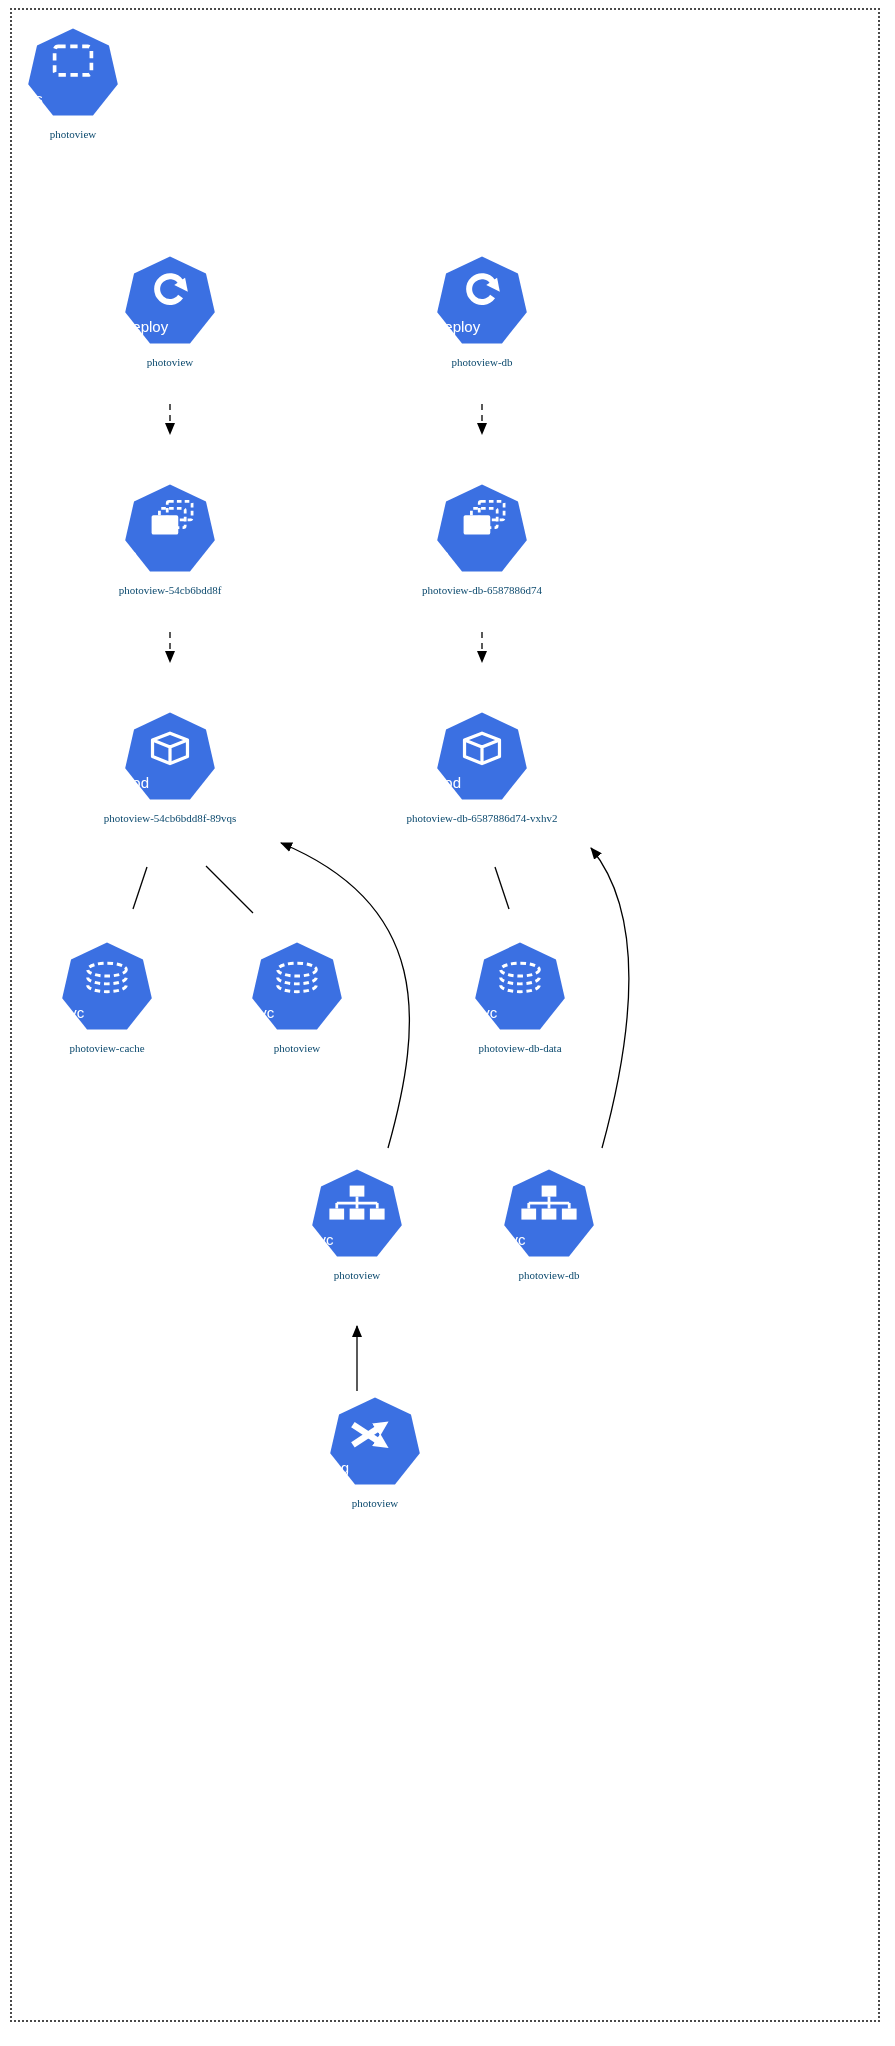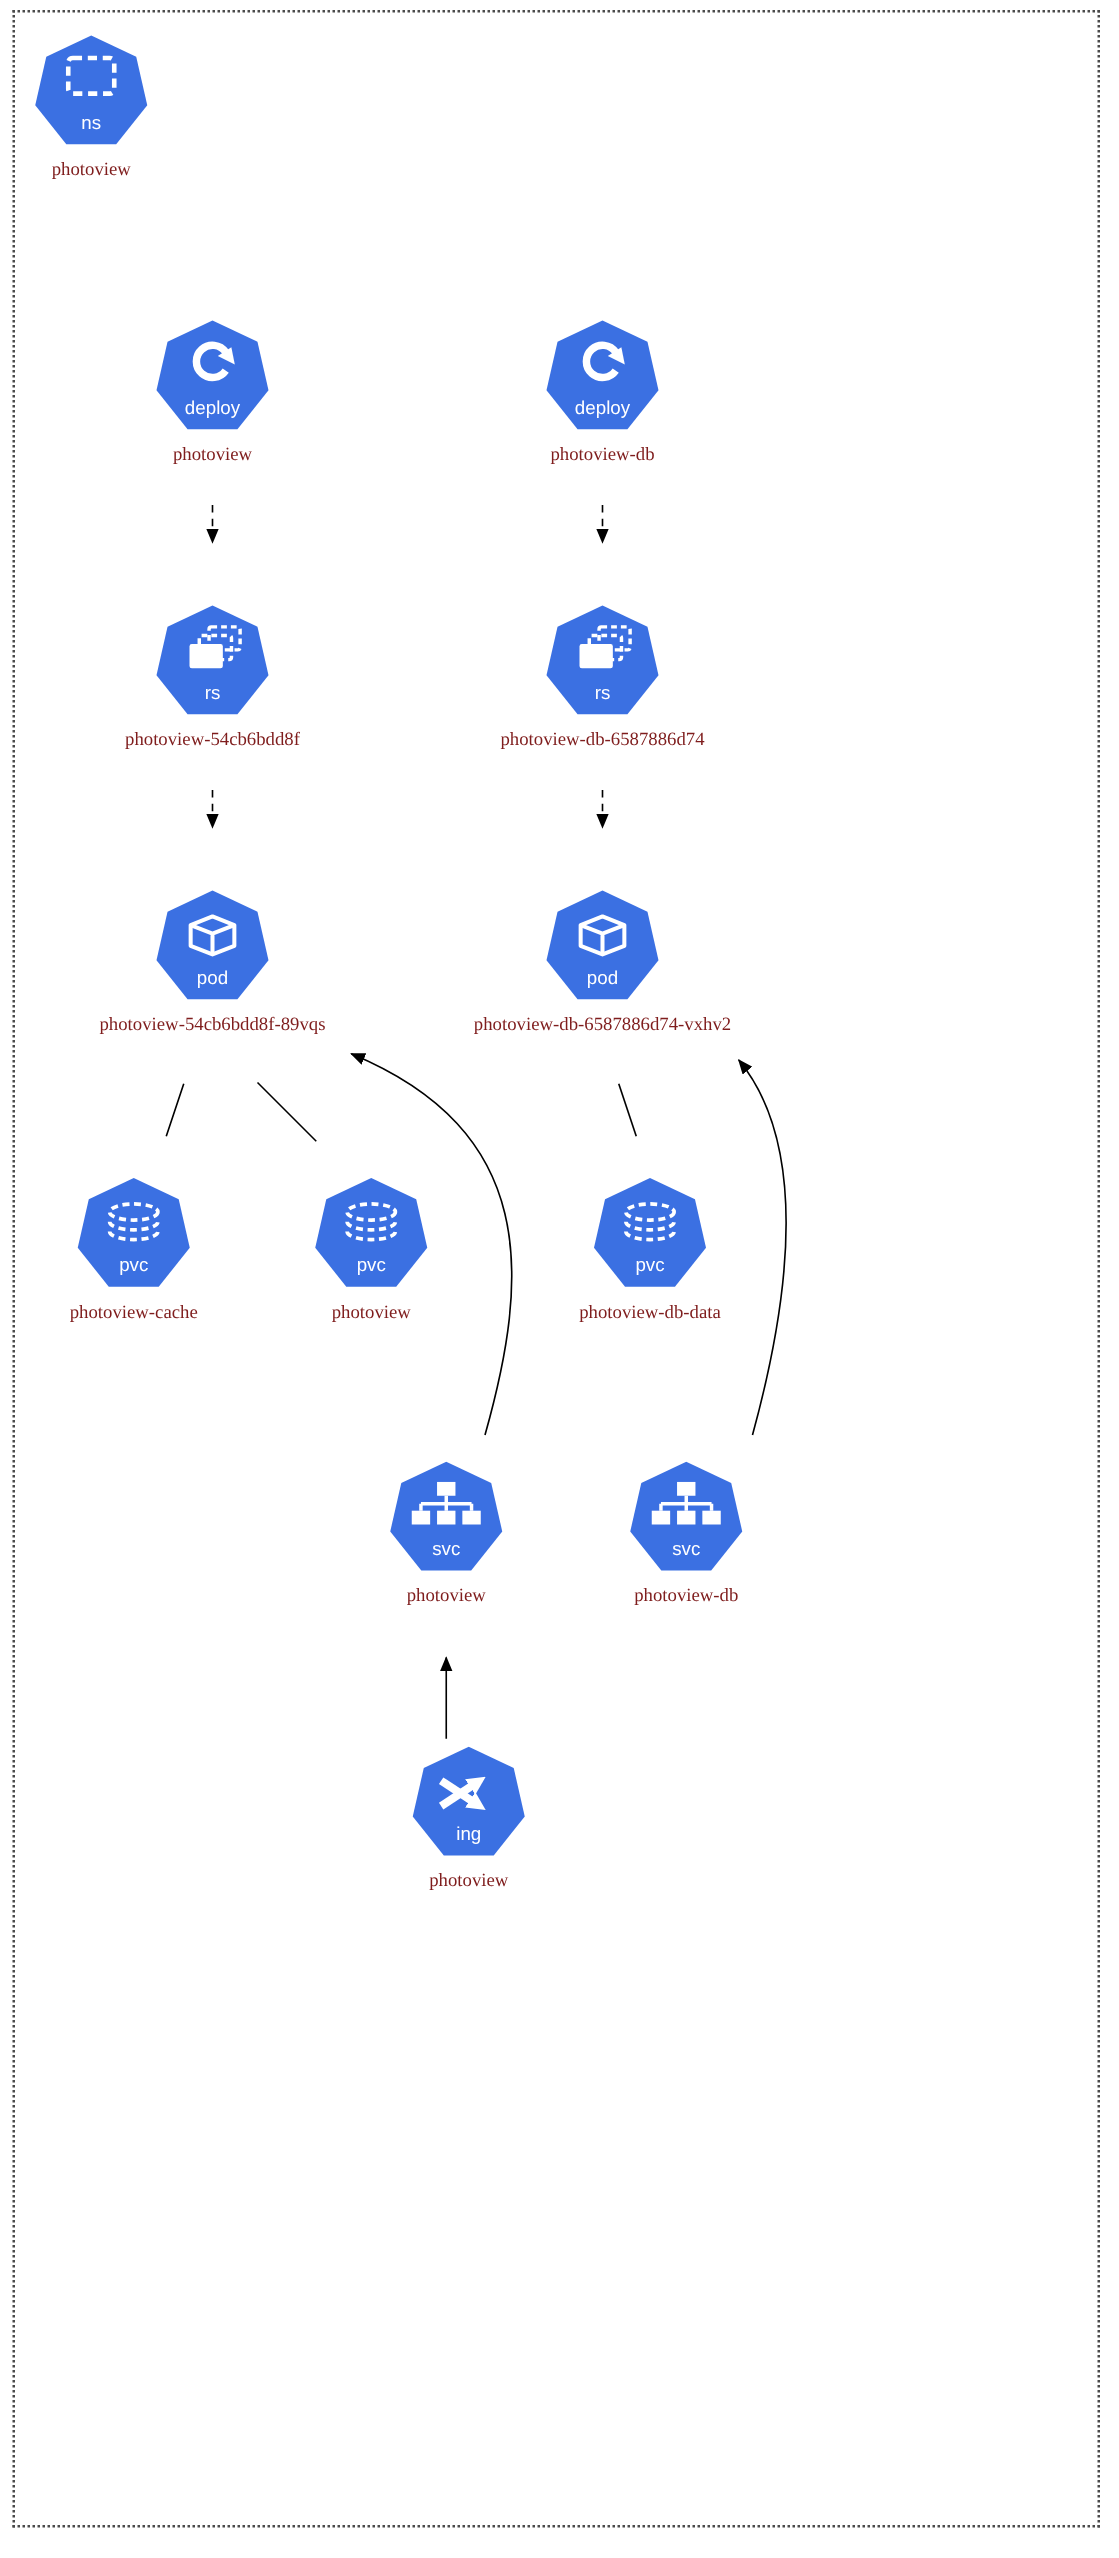--- a/index.html
+++ b/index.html
@@ -10,26 +10,26 @@
   .frame {
     position:absolute; left:10px; top:8px; width:870px; height:2014px;
     border:2px dotted #4a4a4a; box-sizing:border-box; pointer-events:none;
   }
   .edges { position:absolute; left:0; top:0; width:895px; height:2046px; pointer-events:none; }
   .edash { fill:none; stroke:#000; stroke-width:1.3; stroke-dasharray:6 5; }
   .eline { fill:none; stroke:#000; stroke-width:1.3; }
   .node { position:absolute; width:92px; height:92px; }
   .hept { width:92px; height:92px; display:block; }
   .tlabel {
-    position:absolute; top:63px; left:0; width:100%; text-align:center;
+    position:absolute; top:63px; left:0; width:100%; text-align:left;
     color:#ffffff; font-family:"Liberation Sans", sans-serif; font-size:15px; line-height:15px;
   }
   .nlabel {
     position:absolute; top:100px; left:50%; transform:translateX(-50%);
-    white-space:nowrap; color:#7f1d1d; font-size:15px; text-align:left;
+    white-space:nowrap; color:#0c4a6e; font-size:11px; text-align:left;
   }
   .defs-svg { position:absolute; width:0; height:0; overflow:hidden; }
 </style>
 </head>
 <body>
 
 <svg class="defs-svg" aria-hidden="true">
   <defs>
     <polygon id="hept" points="50,0.5 89.1,18.9 98.7,61.1 71.7,95 28.3,95 1.3,61.1 10.9,18.9" fill="#3b70e2"></polygon>
     <marker id="ahead" markerUnits="userSpaceOnUse" markerWidth="12" markerHeight="10" viewBox="0 0 12 10" refX="11" refY="5" orient="auto">

